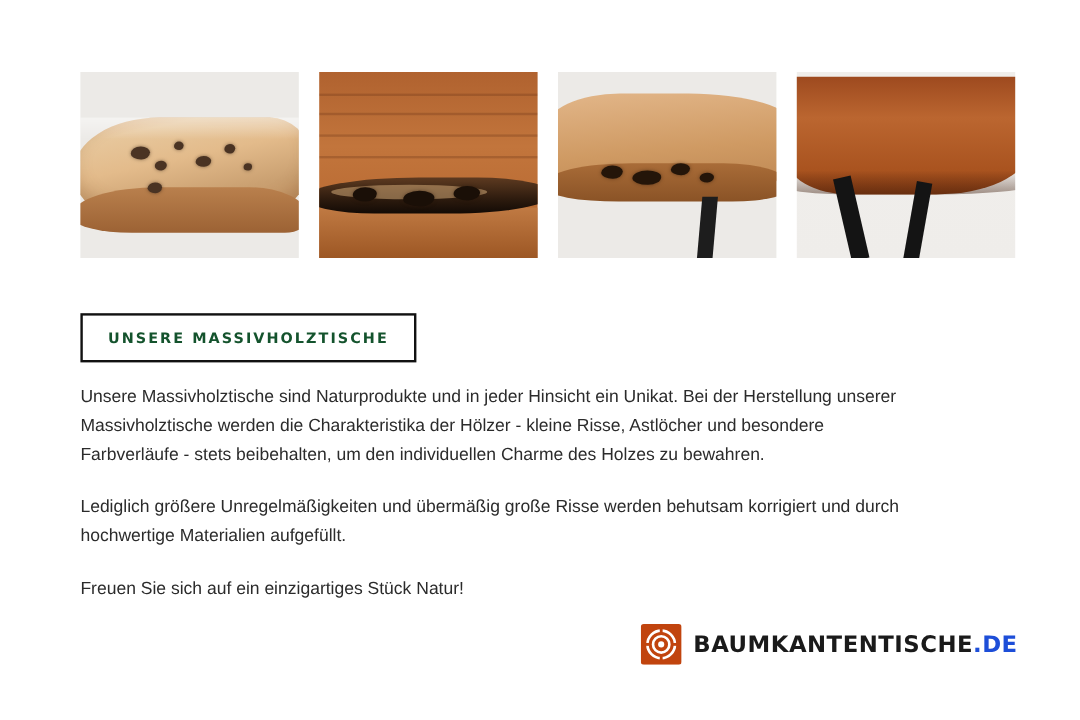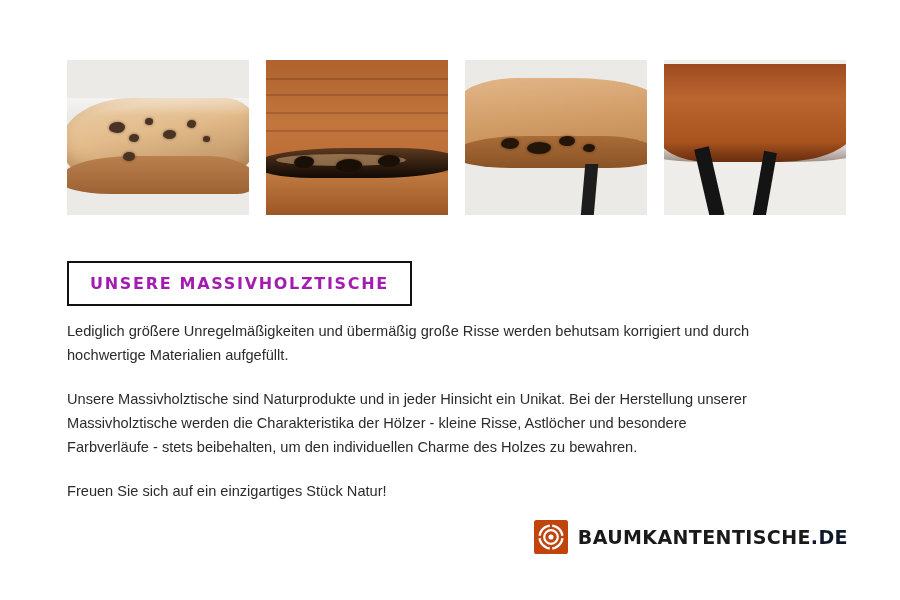--- a/index.html
+++ b/index.html
@@ -188,24 +188,24 @@
   .headline-box {
     position: absolute;
     left: 67px;
     top: 261px;
     border: 2px solid #111111;
     padding: 13px 21px 12px 21px;
     display: inline-block;
   }
   .headline-box .headline {
     font-family: "DejaVu Sans", sans-serif;
-    font-size: 16px;
+    font-size: 12px;
     font-weight: bold;
     letter-spacing: 1.7px;
-    color: #a21caf;
+    color: #14532d;
     white-space: nowrap;
     line-height: 1;
   }
 
   
   .copy {
     position: absolute;
     left: 67px;
     top: 319px;
     width: 700px;
@@ -236,21 +236,21 @@
   }
   .logo-text {
     font-family: "DejaVu Sans", sans-serif;
     font-size: 19px;
     font-weight: bold;
     letter-spacing: .4px;
     color: #1a1a1a;
     white-space: nowrap;
   }
   .logo-text .tld {
-    color: #0f172a;
+    color: #1d4ed8;
   }
 </style>
 </head>
 <body>
 
 <div class="page">
 
   <div class="gallery">
 
     <div class="gal-cell c1">
@@ -298,22 +298,22 @@
 
     </div>
 
   </div>
 
   <div class="headline-box">
     <div class="headline">UNSERE MASSIVHOLZTISCHE</div>
   </div>
 
   <div class="copy">
+    <p>Unsere Massivholztische sind Naturprodukte und in jeder Hinsicht ein Unikat. Bei der Herstellung unserer Massivholztische werden die Charakteristika der Hölzer - kleine Risse, Astlöcher und besondere Farbverläufe - stets beibehalten, um den individuellen Charme des Holzes zu bewahren.</p>
     <p>Lediglich größere Unregelmäßigkeiten und übermäßig große Risse werden behutsam korrigiert und durch hochwertige Materialien aufgefüllt.</p>
-    <p>Unsere Massivholztische sind Naturprodukte und in jeder Hinsicht ein Unikat. Bei der Herstellung unserer Massivholztische werden die Charakteristika der Hölzer - kleine Risse, Astlöcher und besondere Farbverläufe - stets beibehalten, um den individuellen Charme des Holzes zu bewahren.</p>
     <p>Freuen Sie sich auf ein einzigartiges Stück Natur!</p>
   </div>
 
   <div class="logo">
     <svg class="logo-mark" viewBox="0 0 40 40">
       <rect x="0" y="0" width="40" height="40" rx="3" fill="#c1440e"></rect>
       <circle cx="20" cy="20" r="13.5" fill="none" stroke="#ffffff" stroke-width="2.6"></circle>
       <circle cx="20" cy="20" r="8" fill="none" stroke="#ffffff" stroke-width="2.6"></circle>
       <circle cx="20" cy="20" r="3" fill="#ffffff"></circle>
       <rect x="18.6" y="1" width="2.8" height="9" fill="#c1440e"></rect>

